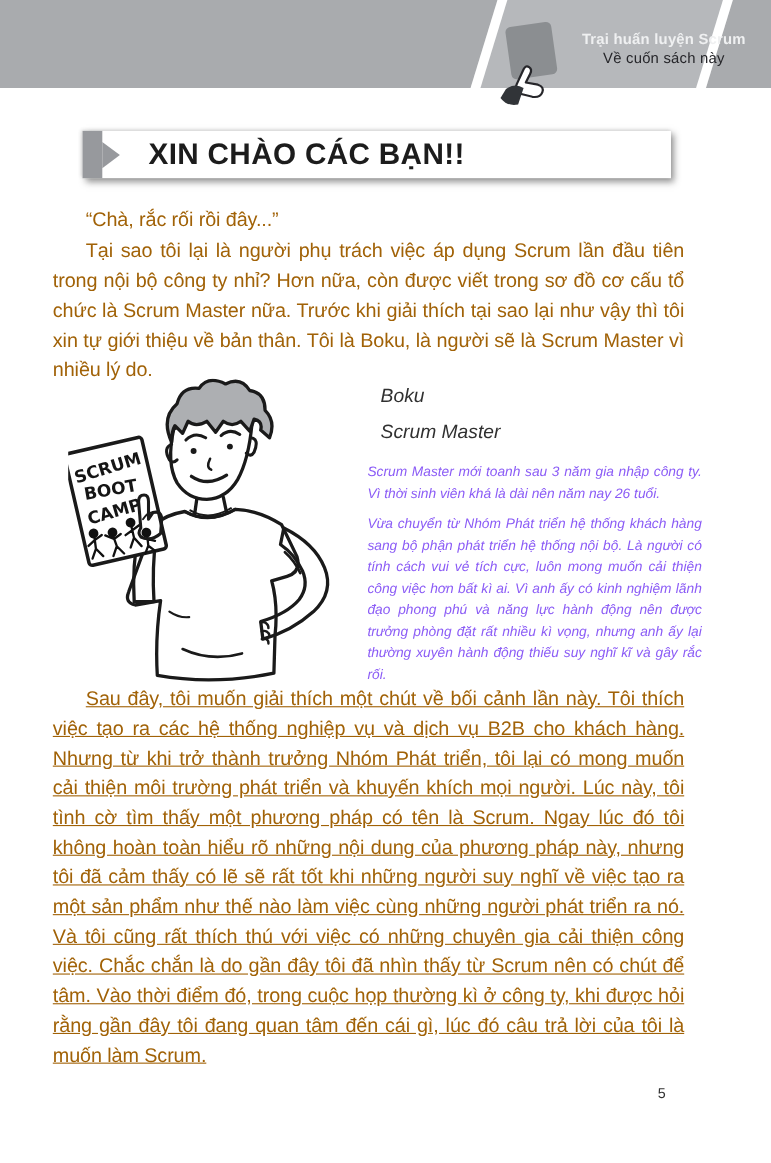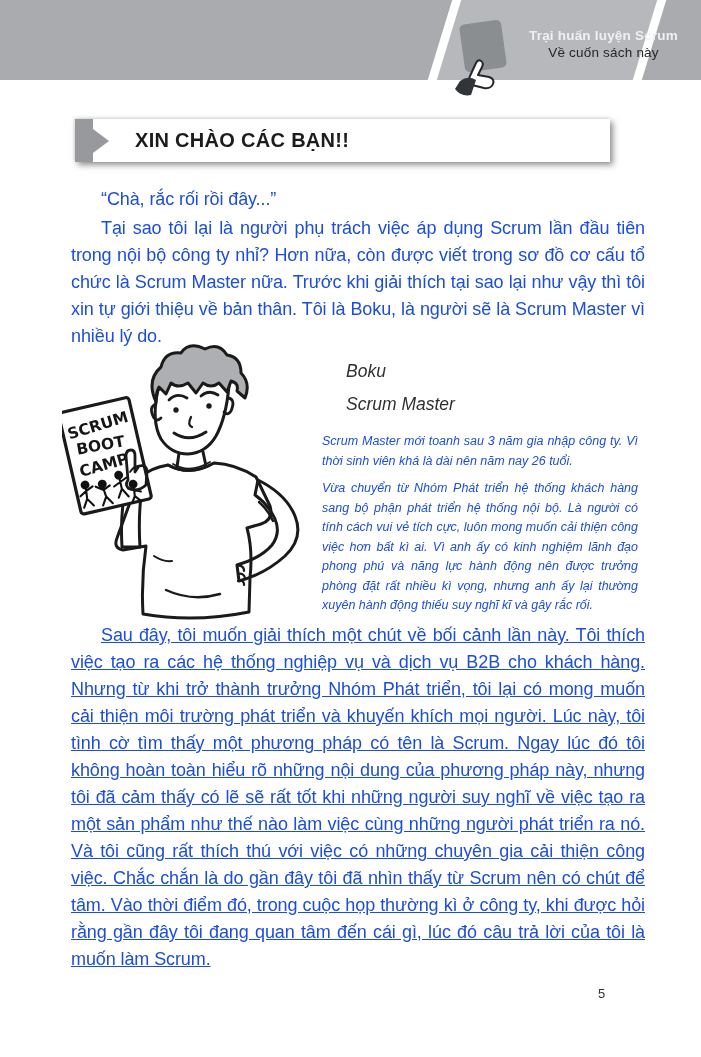--- a/index.html
+++ b/index.html
@@ -21,40 +21,40 @@
   .heading{
     position:absolute;left:75px;top:119px;width:535px;height:43px;background:#fff;
     box-shadow:3px 3px 6px rgba(40,40,40,.5), -1px -1px 3px rgba(70,70,70,.18);
   }
   .heading-tab{position:absolute;left:0;top:0;bottom:0;width:18px;background:#97999d;}
   .heading-tab::after{
     content:"";position:absolute;left:18px;top:50%;transform:translateY(-50%);
     border-left:16px solid #97999d;border-top:12px solid transparent;border-bottom:12px solid transparent;
   }
   .heading h1{
-    margin:0;padding-left:60px;line-height:43px;font-size:20px;font-weight:bold;
+    margin:0;padding-left:60px;line-height:43px;font-size:27px;font-weight:bold;
     color:#1c1c1c;letter-spacing:.3px;
   }
   
-  .body-text{position:absolute;left:71px;width:574px;color:#1d4ed8;
+  .body-text{position:absolute;left:48px;width:574px;color:#a16207;
     font-size:18px;line-height:27px;letter-spacing:-.1px;}
   .body-text p{margin:0;text-align:justify;text-indent:30px;}
   .top-block{top:186px;}
   .top-block .quote{text-align:left;margin-bottom:2px;}
   .bottom-block{top:622px;text-decoration:underline;}
   
   .figure{position:absolute;left:62px;top:344px;width:245px;height:280px;}
-  .profile{position:absolute;left:322px;top:360px;width:316px;color:#2f2f2f;}
+  .profile{position:absolute;left:322px;top:348px;width:316px;color:#2f2f2f;}
   .profile-name,.profile-role{
     font-style:italic;font-size:17.5px;color:#303030;padding-left:24px;line-height:22px;
   }
   .profile-role{margin-top:11px;margin-bottom:17px;}
   .profile-bio{
-    margin:0 0 8px 0;font-style:italic;font-size:12.5px;line-height:19.5px;
-    text-align:justify;color:#1d4ed8;
+    margin:0 0 8px 12px;font-style:italic;font-size:12.5px;line-height:19.5px;
+    text-align:justify;color:#8b5cf6;
   }
   
   .page-number{position:absolute;left:598px;top:986px;font-size:13px;color:#333;}
   svg .ln{fill:none;stroke:#1a1a1a;stroke-linecap:round;stroke-linejoin:round;}
 </style>
 </head>
 <body>
 
 <div class="page">
 

